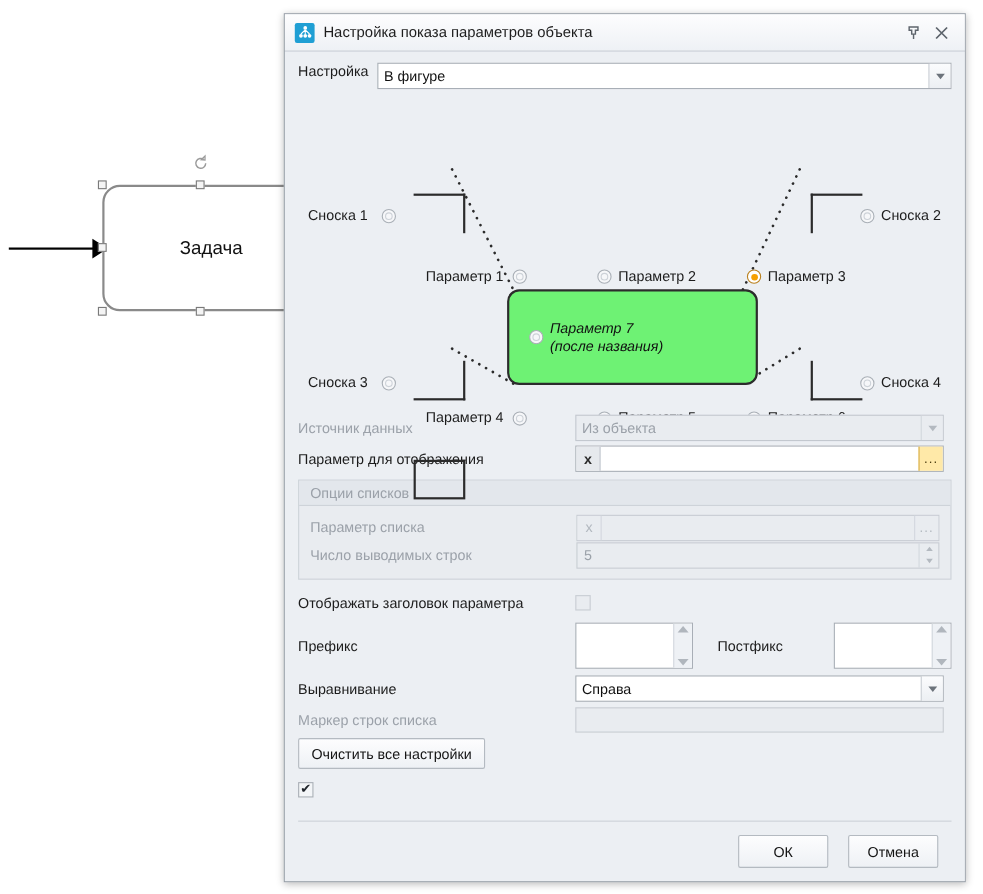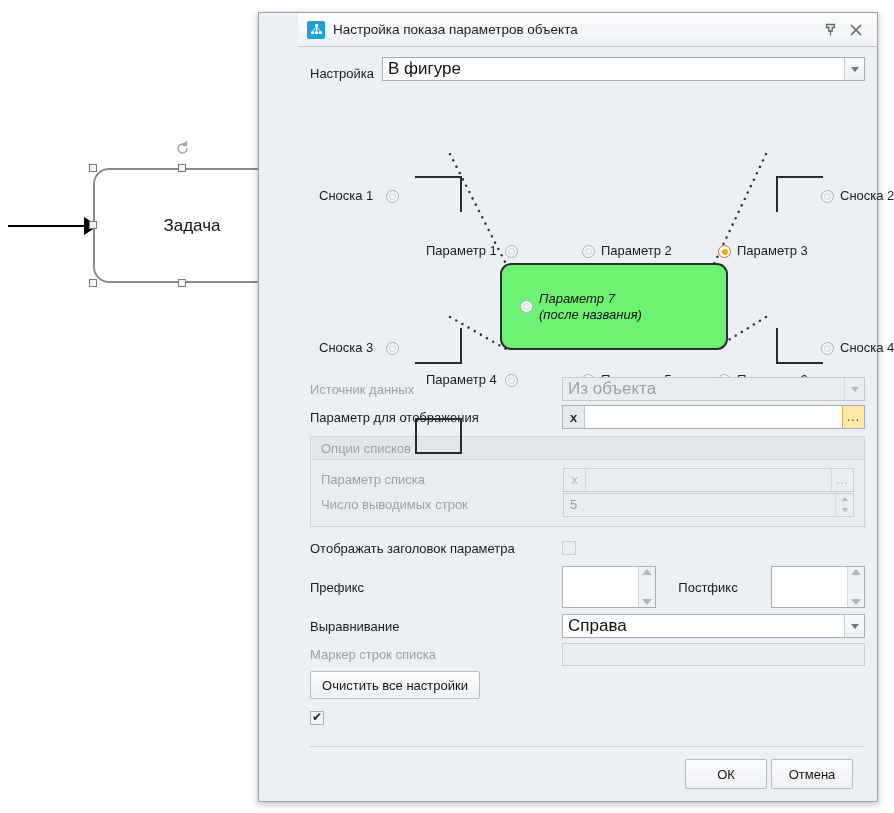--- a/index.html
+++ b/index.html
@@ -41,45 +41,45 @@
     border-top:9px solid transparent; border-bottom:9px solid transparent;
     border-left:14px solid #000;
   }
 
   
   #dialog{
     position:absolute; left:258px; top:12px; width:620px; height:790px;
     background:#eceff3;
     border:1px solid #9aa0a8;
     box-shadow:0 2px 7px rgba(0,0,0,.28);
-    display:flex; flex-direction:column;padding-left:39px;
+    display:flex; flex-direction:column;
   }
   .titlebar{
     height:34px; flex:0 0 34px;
     background:linear-gradient(#fdfdfe,#eef1f5);
     border-bottom:1px solid #c3c8cf;
     display:flex; align-items:center; padding:0 8px 0 9px;
   }
   .app-icon{ width:18px;height:18px;flex:0 0 18px;background:#1f9fd4;border-radius:2px;
              display:flex;align-items:center;justify-content:center;margin-right:8px;}
   .title-text{ flex:1; font-size:13.5px; color:#1d1d1d; }
   .tb-btn{ width:26px;height:24px; display:flex;align-items:center;justify-content:center;
            color:#5d646c; }
 
   .dlg-body{ flex:1; padding:10px 12px 0 12px; display:flex; flex-direction:column;
              background:#eceff3; }
 
   
-  .row{ display:flex; align-items:flex-end; }
+  .row{ display:flex; align-items:flex-start; }
   .lbl{ font-size:13px; color:#1c1c1c; }
   .lbl.dis{ color:#9ba1a9; }
 
   .combo{
     height:24px; background:#fff; border:1px solid #a8aeb6;
-    display:flex; align-items:center; position:relative; font-size:17px; color:#111;
+    display:flex; align-items:center; position:relative; font-size:13px; color:#111;
     padding:0 22px 0 5px;
   }
   .combo.dis{ background:#e9ecf0; border-color:#c3c8cf; color:#9ba1a9; }
   .combo .arrow{
     position:absolute; right:0; top:0; bottom:0; width:20px;
     border-left:1px solid #c7ccd3; background:linear-gradient(#fbfcfd,#eceff3);
     display:flex;align-items:center;justify-content:center;
   }
   .combo.dis .arrow{ background:#e9ecf0; border-left-color:#d3d8de; }
   .tri-dn{ width:0;height:0;border-left:4px solid transparent;border-right:4px solid transparent;
@@ -178,21 +178,21 @@
   }
 
   .btn{
     background:linear-gradient(#fdfdfe,#eef1f5); border:1px solid #b4bac1; border-radius:2px;
     font-size:13px; color:#141414; font-family:"Liberation Sans", sans-serif;
     display:flex; align-items:center; justify-content:center; cursor:default;
   }
   .btn-clear{ width:170px; height:28px; margin-top:4px;}
   .footer{
     border-top:1px solid #cdd2d8; margin-top:auto; padding:12px 12px 12px 0;
-    display:flex; justify-content:flex-end; gap:4px;
+    display:flex; justify-content:flex-end; gap:18px;
   }
   .btn-ok{ width:82px;height:30px; }
   .btn-cancel{ width:82px;height:30px; }
 </style>
 </head>
 <body>
 
 <div id="canvas">
   <div class="arrow-line"></div>
   <div class="arrow-head"></div>

